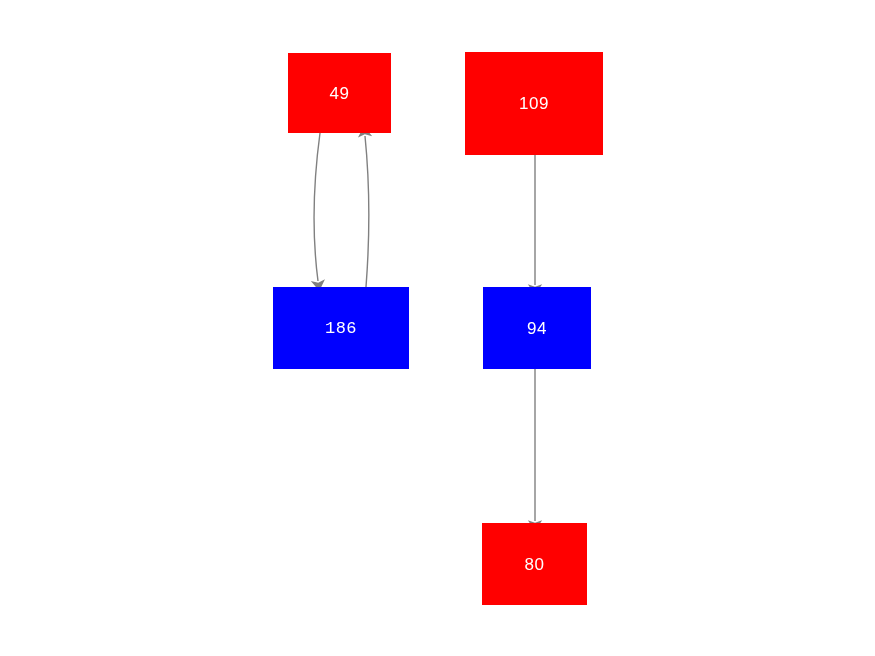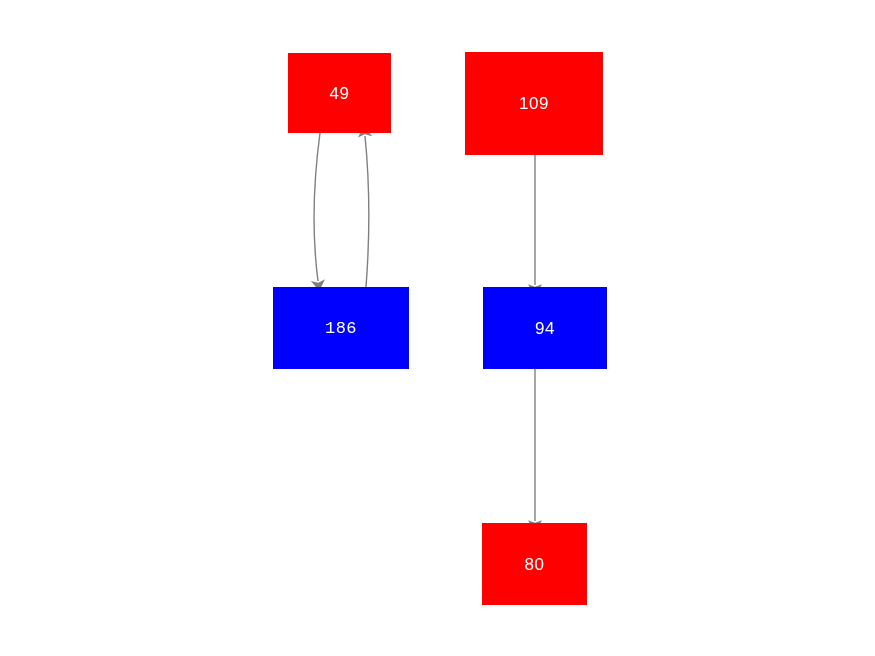--- a/index.html
+++ b/index.html
@@ -66,21 +66,21 @@
   </div>
 
   <div class="node" style="left: 465px; top: 52px; width: 138px; height: 103px; background: rgb(255, 0, 0); color: #ffffff;">
     <span class="node-label">109</span>
   </div>
 
   <div class="node" style="left: 273px; top: 287px; width: 136px; height: 82px; background: rgb(0, 0, 255); color: rgb(255, 255, 255); font-family: Liberation Mono, monospace;">
     <span class="node-label">186</span>
   </div>
 
-  <div class="node" style="left: 483px; top: 287px; width: 124px; height: 82px; background: rgb(0, 0, 255); color: rgb(255, 255, 255);">
+  <div class="node" style="left: 483px; top: 287px; width: 108px; height: 82px; background: rgb(0, 0, 255); color: rgb(255, 255, 255);">
     <span class="node-label">94</span>
   </div>
 
   <div class="node" style="left: 482px; top: 523px; width: 105px; height: 82px; background: rgb(255, 0, 0); color: rgb(255, 255, 255); align-items: center;">
     <span class="node-label">80</span>
   </div>
 
 </div>
 
 </body></html>

